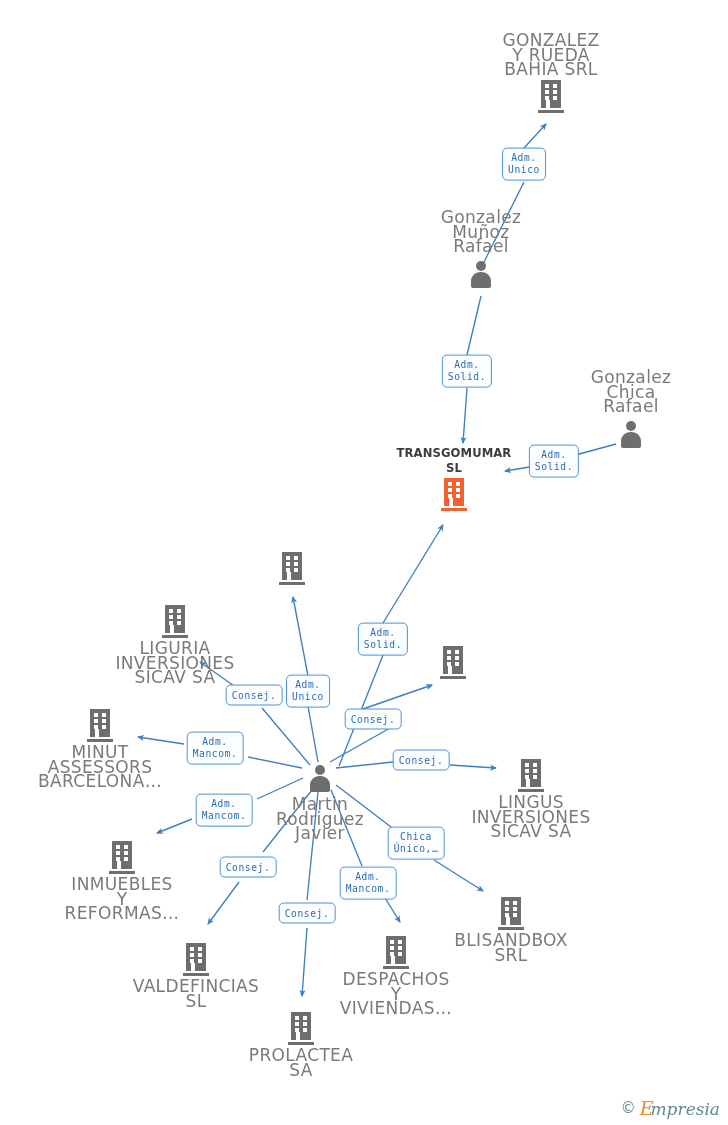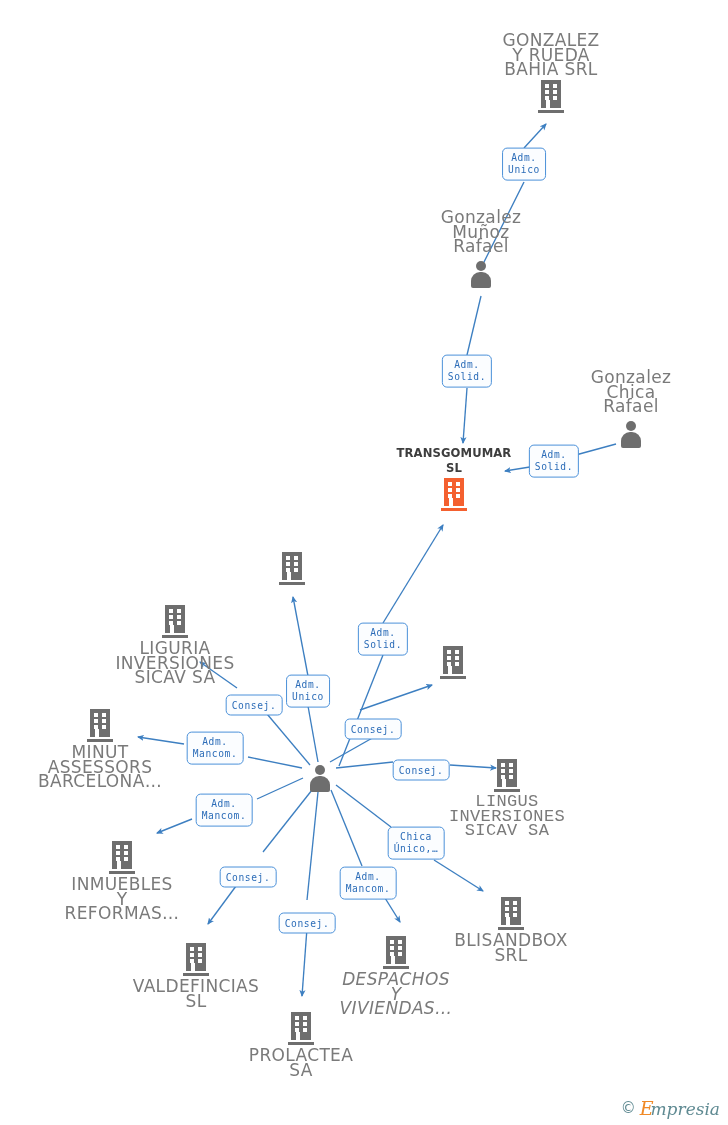--- a/index.html
+++ b/index.html
@@ -39,21 +39,21 @@
   
   .badge{
     position:absolute;transform:translate(-50%,-50%);
     box-sizing:border-box;
     background:#fbfdff;border:1.4px solid #4a90d9;border-radius:5px;
     color:#2b6cb8;font-family:"DejaVu Sans Mono", monospace;
     font-size:9.6px;line-height:12.4px;letter-spacing:.6px;
     padding:3px 5px;text-align:center;white-space:pre-line;
     box-shadow:0 0 0 0 rgba(0,0,0,0);
   }
-  .badge.one{line-height:13px;margin-top:10px;}
+  .badge.one{line-height:13px;}
   #watermark{position:absolute;right:8px;bottom:6px;display:flex;align-items:center;gap:4px;}
   #watermark .c{color:#5f8a92;font-size:15px;font-family:"DejaVu Sans",sans-serif;}
   #watermark .e{color:#f08a28;font-size:19px;font-style:italic;font-family:"DejaVu Serif",serif;}
   #watermark .w{color:#5f8a92;font-size:17px;font-style:italic;font-family:"DejaVu Serif",serif;margin-left:-3px;}
 </style>
 </head>
 <body>
 
 <div id="stage">
 
@@ -212,21 +212,21 @@
             <i style="left:7px;top:16px"></i>
             <i style="left:15px;top:16px"></i>
             <i class="d" style="left:8px"></i>
             <div class="base"></div>
           </div>
         </div>
         <div class="cap">MINUT
 ASSESSORS
 BARCELONA…</div>
       </div>
-      <div class="node cap-bot" style="left: 507px; top: 758px; font-family: Liberation Mono, monospace;">
+      <div class="node cap-bot" style="left: 531px; top: 758px;">
         <div class="ico">
           <div class="bld">
             <div class="body"></div>
             <i style="left:7px;top:4px"></i>
             <i style="left:15px;top:4px"></i>
             <i style="left:7px;top:10px"></i>
             <i style="left:15px;top:10px"></i>
             <i style="left:7px;top:16px"></i>
             <i style="left:15px;top:16px"></i>
             <i class="d" style="left:8px"></i>
@@ -237,20 +237,23 @@
 INVERSIONES
 SICAV SA</div>
       </div>
       <div class="node cap-bot" style="left: 320px; top: 760px;">
         <div class="ico">
           <div class="per">
             <div class="head"></div>
             <div class="torso"></div>
           </div>
         </div>
+        <div class="cap">Martin
+Rodriguez
+Javier</div>
       </div>
       <div class="node cap-bot" style="left: 122px; top: 840px;">
         <div class="ico">
           <div class="bld">
             <div class="body"></div>
             <i style="left:7px;top:4px"></i>
             <i style="left:15px;top:4px"></i>
             <i style="left:7px;top:10px"></i>
             <i style="left:15px;top:10px"></i>
             <i style="left:7px;top:16px"></i>
@@ -288,21 +291,21 @@
             <i style="left:7px;top:10px"></i>
             <i style="left:15px;top:10px"></i>
             <i style="left:7px;top:16px"></i>
             <i style="left:15px;top:16px"></i>
             <i class="d" style="left:8px"></i>
             <div class="base"></div>
           </div>
         </div>
         <div class="cap">VALDEFINCIAS SL</div>
       </div>
-      <div class="node cap-bot" style="left: 396px; top: 935px; font-style: italic;">
+      <div class="node cap-bot" style="left: 396px; top: 935px;">
         <div class="ico">
           <div class="bld">
             <div class="body"></div>
             <i style="left:7px;top:4px"></i>
             <i style="left:15px;top:4px"></i>
             <i style="left:7px;top:10px"></i>
             <i style="left:15px;top:10px"></i>
             <i style="left:7px;top:16px"></i>
             <i style="left:15px;top:16px"></i>
             <i class="d" style="left:8px"></i>

